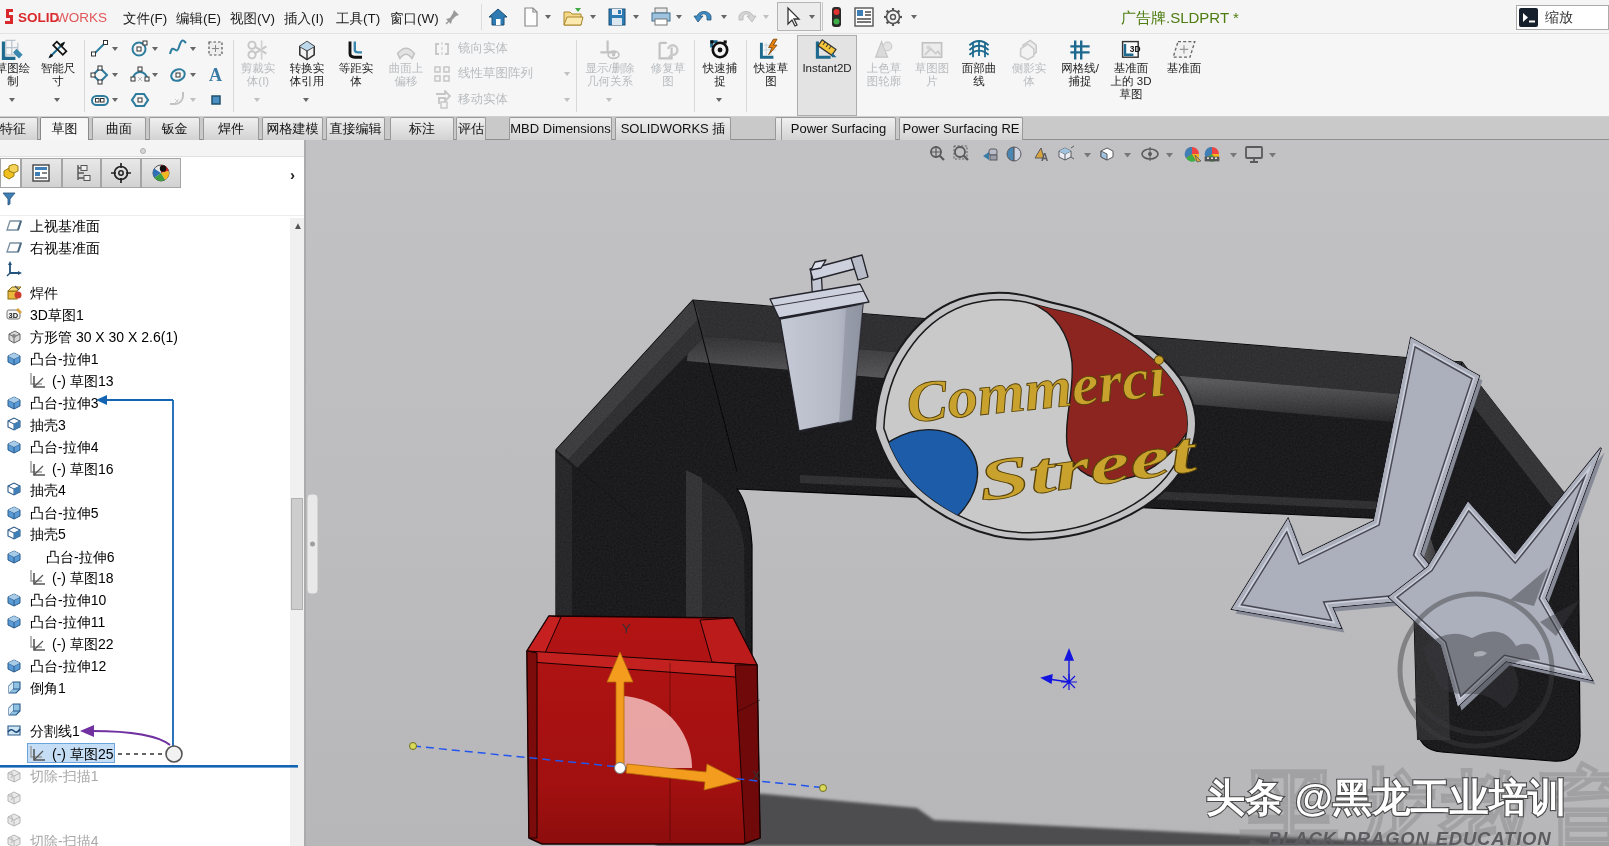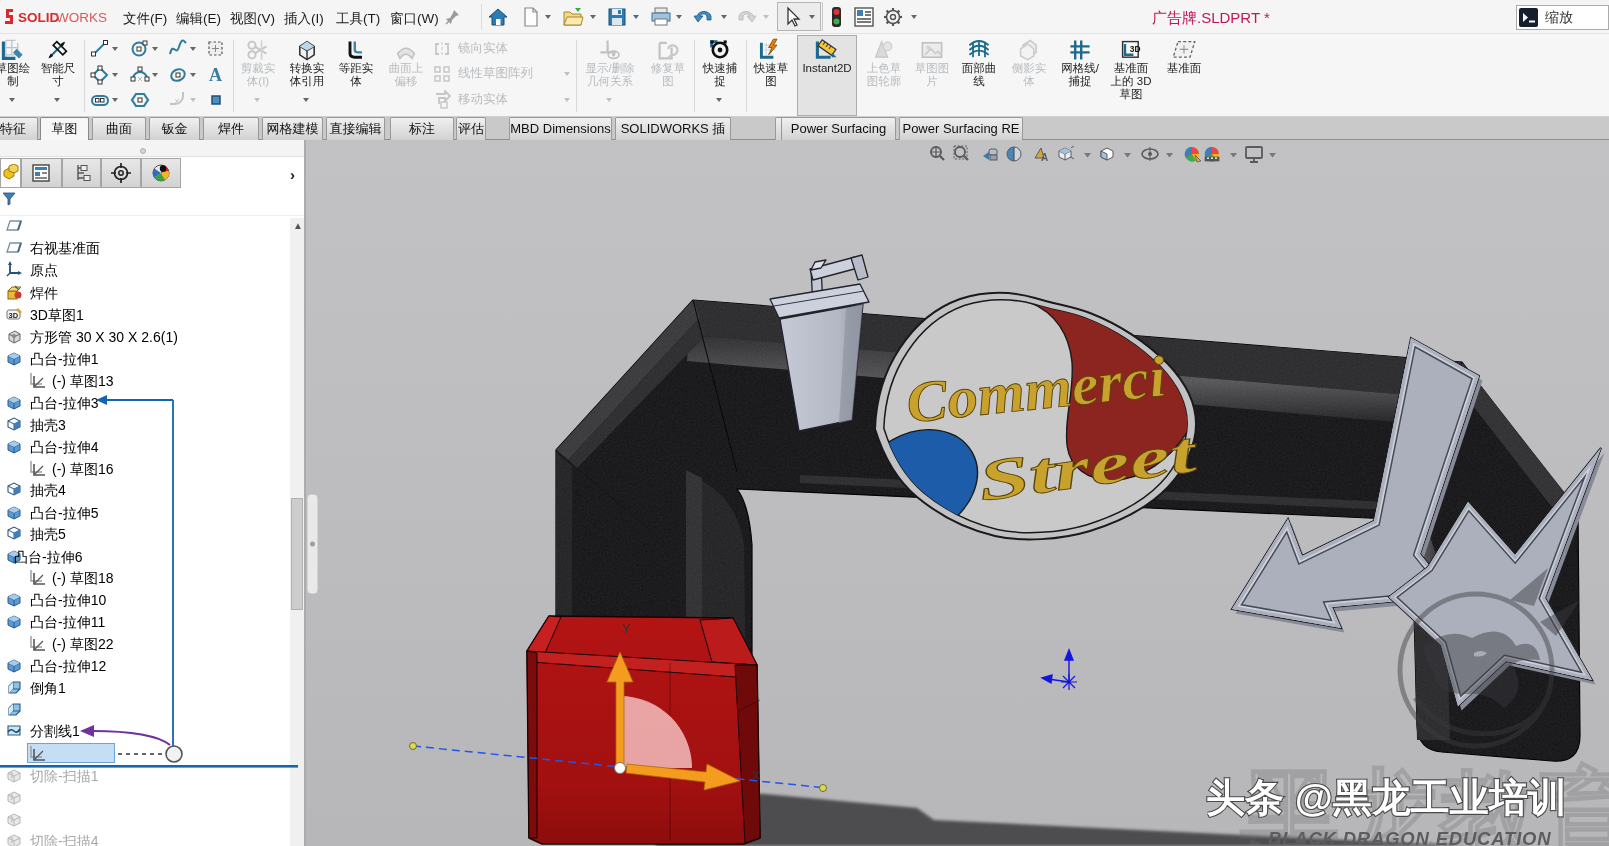--- a/index.html
+++ b/index.html
@@ -100,21 +100,21 @@
         <line x1="15.6" y1="15.6" x2="17.4" y2="17.4"></line>
         <line x1="11.0" y1="17.5" x2="11.0" y2="20.0"></line>
         <line x1="6.4" y1="15.6" x2="4.6" y2="17.4"></line>
         <line x1="4.5" y1="11.0" x2="2.0" y2="11.0"></line>
         <line x1="6.4" y1="6.4" x2="4.6" y2="4.6"></line>
         <line x1="11.0" y1="4.5" x2="11.0" y2="2.0"></line>
         <line x1="15.6" y1="6.4" x2="17.4" y2="4.6"></line>
       </g>
     </svg>
     <div class="dd" style="left:911px;top:15px"></div>
-    <span class="abs" style="left:1152px;top:9px;font-size:15px;color:#be185d">广告牌.SLDPRT *</span>
+    <span class="abs" style="left:1121px;top:9px;font-size:15px;color:#4d7c0f">广告牌.SLDPRT *</span>
     <div class="abs" style="left:1516px;top:5px;width:93px;height:25px;background:#fff;border:1px solid #ababab"></div>
     <svg class="abs" style="left:1519px;top:8px" width="20" height="20" viewBox="0 0 20 20">
       <rect x="0" y="0" width="19" height="19" rx="2" fill="#16202c"></rect>
       <path d="M4,5 L9,9.5 L4,14 Z" fill="#fff"></path>
       <rect x="10" y="12.5" width="6" height="2" fill="#fff"></rect>
     </svg>
     <span class="abs" style="left:1545px;top:9px;font-size:14px;color:#333">缩放</span>
   </div>
 <div class="ribbon">
     <div class="rsep" style="left:84px"></div>
@@ -374,32 +374,32 @@
     </svg>
     <div class="abs" style="left:290px;top:26px;font-size:15px;color:#222;font-weight:bold">›</div>
     <div class="abs" style="left:0;top:48px;width:304px;height:28px;background:#fff;border-bottom:1px solid #eee"></div>
     <svg class="abs" style="left:2px;top:52px" width="14" height="14" viewBox="0 0 14 14">
       <path d="M1,1 L13,1 L8,7 L8,12 L6,13 L6,7 Z" fill="#3f7fb5" stroke="#23527c" stroke-width="0.8"></path>
     </svg>
     <svg class="abs" style="left:6px;top:77px" width="17" height="17" viewBox="0 0 17 17">
       <path d="M4,4 L15,4 L12,13 L1,13 Z" fill="none" stroke="#7b8ea0" stroke-width="1.3"></path>
       <path d="M15,4 L12,13" stroke="#4a6a85" stroke-width="2"></path>
     </svg>
+    <div class="trow" style="left:30px;top:76px;line-height:21px">上视基准面</div>
     <svg class="abs" style="left:6px;top:99px" width="17" height="17" viewBox="0 0 17 17">
       <path d="M4,4 L15,4 L12,13 L1,13 Z" fill="none" stroke="#7b8ea0" stroke-width="1.3"></path>
       <path d="M15,4 L12,13" stroke="#4a6a85" stroke-width="2"></path>
     </svg>
     <div class="trow" style="left:30px;top:98px;line-height:21px">右视基准面</div>
     <svg class="abs" style="left:6px;top:121px" width="17" height="17" viewBox="0 0 17 17">
       <path d="M4,2 L4,12 L14,12" fill="none" stroke="#23527c" stroke-width="1.8"></path>
       <path d="M4,0 L2,4 L6,4 Z" fill="#23527c"></path>
       <path d="M16,12 L12,10 L12,14 Z" fill="#23527c"></path>
       <path d="M4,12 L1,15" stroke="#23527c" stroke-width="1.5"></path>
     </svg>
-    <div class="trow" style="left:30px;top:120px;line-height:21px">原点</div>
     <svg class="abs" style="left:6px;top:144px" width="17" height="17" viewBox="0 0 17 17">
       <rect x="2" y="7" width="9" height="8" fill="#e8b93c" stroke="#8a6a10" stroke-width="1"></rect>
       <path d="M2,7 L6,3 L15,3 L11,7 Z" fill="#f5d878" stroke="#8a6a10" stroke-width="1"></path>
       <circle cx="12" cy="11" r="3.5" fill="#cc3b2f"></circle>
       <path d="M9,2 L13,6" stroke="#555" stroke-width="1.2"></path>
     </svg>
     <div class="trow" style="left:30px;top:143px;line-height:21px">焊件</div>
     <svg class="abs" style="left:6px;top:166px" width="17" height="17" viewBox="0 0 17 17">
       <rect x="1" y="4" width="13" height="9" rx="2" fill="#f4f4f4" stroke="#777"></rect>
       <text x="2.5" y="11.5" font-size="7.5" font-weight="bold" fill="#222">3D</text>
@@ -469,21 +469,21 @@
       <path d="M2,5 L8,8 L14,5 M8,8 L8,14" fill="none" stroke="#2a5a8a"></path>
       <path d="M8,8 L14,5 L14,11 L8,14 Z" fill="#3f7fb5"></path>
     </svg>
     <div class="trow" style="left:30px;top:384px;line-height:21px">抽壳5</div>
     <svg class="abs" style="left:6px;top:408px" width="17" height="17" viewBox="0 0 17 17">
       <path d="M2,6 L8,3 L14,6 L14,12 L8,15 L2,12 Z" fill="#5b9bd5" stroke="#2a5a8a" stroke-width="1"></path>
       <path d="M2,6 L8,9 L14,6" fill="none" stroke="#2a5a8a"></path>
       <path d="M8,9 L8,15" stroke="#2a5a8a"></path>
       <path d="M2,6 L8,3 L14,6 L8,9 Z" fill="#a8cce8"></path>
     </svg>
-    <div class="trow" style="left:14px;top:407px;line-height:21px">凸台-拉伸6</div>
+    <div class="trow" style="left:46px;top:407px;line-height:21px">凸台-拉伸6</div>
     <svg class="abs" style="left:30px;top:429px" width="17" height="17" viewBox="0 0 17 17">
       <path d="M1,1 L1,12 L12,12" fill="none" stroke="#9a9a9a" stroke-width="1.4"></path>
       <path d="M4,4 L4,15 L15,15" fill="none" stroke="#555" stroke-width="1.6"></path>
       <path d="M4,15 L10,9 M10,9 L13,6" stroke="#555" stroke-width="1.2"></path>
     </svg>
     <div class="trow" style="left:52px;top:428px;line-height:21px">(-) 草图18</div>
     <svg class="abs" style="left:6px;top:451px" width="17" height="17" viewBox="0 0 17 17">
       <path d="M2,6 L8,3 L14,6 L14,12 L8,15 L2,12 Z" fill="#5b9bd5" stroke="#2a5a8a" stroke-width="1"></path>
       <path d="M2,6 L8,9 L14,6" fill="none" stroke="#2a5a8a"></path>
       <path d="M8,9 L8,15" stroke="#2a5a8a"></path>
@@ -525,20 +525,21 @@
       <path d="M2,4 L14,4 L14,13 L2,13 Z" fill="#cfe4f3" stroke="#2a5a8a" stroke-width="1.1"></path>
       <path d="M2,10 Q5,6 8,9 Q11,12 14,7" fill="none" stroke="#1a4a7a" stroke-width="1.6"></path>
     </svg>
     <div class="trow" style="left:30px;top:581px;line-height:21px">分割线1</div>
     <div class="abs" style="left:27px;top:603px;width:88px;height:20px;background:#c6def5;border:1px solid #6aa6dd"></div>
     <svg class="abs" style="left:30px;top:605px" width="17" height="17" viewBox="0 0 17 17">
       <path d="M1,1 L1,12 L12,12" fill="none" stroke="#9a9a9a" stroke-width="1.4"></path>
       <path d="M4,4 L4,15 L15,15" fill="none" stroke="#555" stroke-width="1.6"></path>
       <path d="M4,15 L10,9 M10,9 L13,6" stroke="#555" stroke-width="1.2"></path>
     </svg>
+    <div class="trow" style="left:52px;top:604px;line-height:21px">(-) 草图25</div>
     <svg class="abs" style="left:6px;top:627px" width="17" height="17" viewBox="0 0 17 17">
       <path d="M2,6 L8,3 L14,6 L14,12 L8,15 L2,12 Z" fill="#e9e9e9" stroke="#b5b5b5" stroke-width="1"></path>
       <path d="M2,6 L8,9 L14,6 M8,9 L8,15" fill="none" stroke="#b5b5b5"></path>
       <path d="M5,5 Q8,8 5,11" fill="none" stroke="#c0c0c0" stroke-width="1.3"></path>
     </svg>
     <div class="trow gray" style="left:30px;top:626px;line-height:21px">切除-扫描1</div>
     <svg class="abs" style="left:6px;top:649px" width="17" height="17" viewBox="0 0 17 17">
       <path d="M2,6 L8,3 L14,6 L14,12 L8,15 L2,12 Z" fill="#e9e9e9" stroke="#b5b5b5" stroke-width="1"></path>
       <path d="M2,6 L8,9 L14,6 M8,9 L8,15" fill="none" stroke="#b5b5b5"></path>
       <path d="M5,5 Q8,8 5,11" fill="none" stroke="#c0c0c0" stroke-width="1.3"></path>

